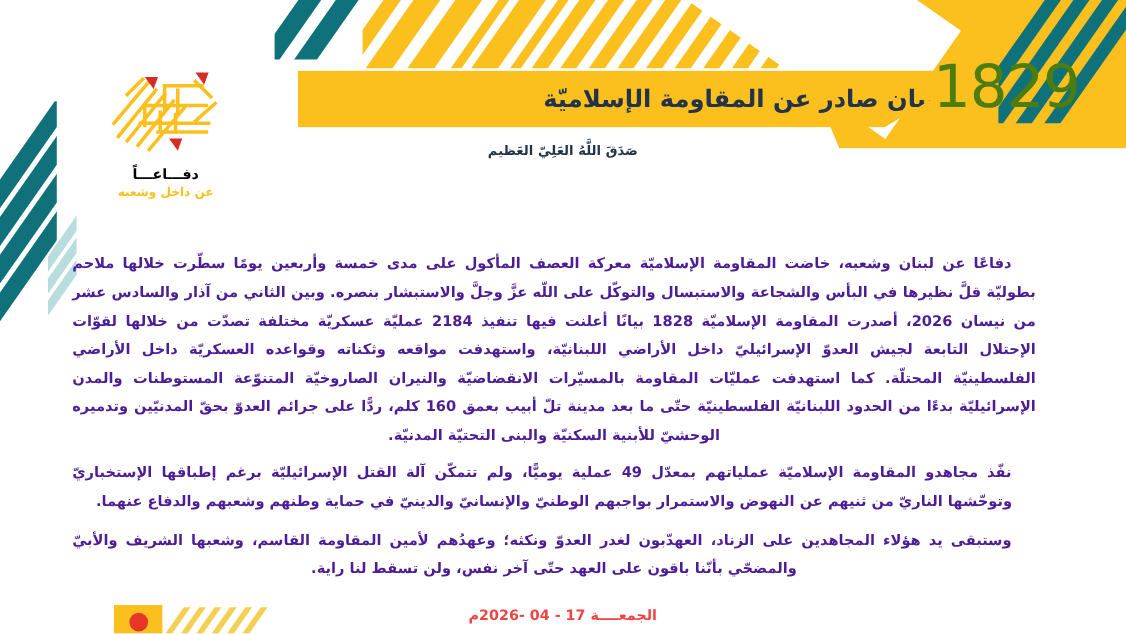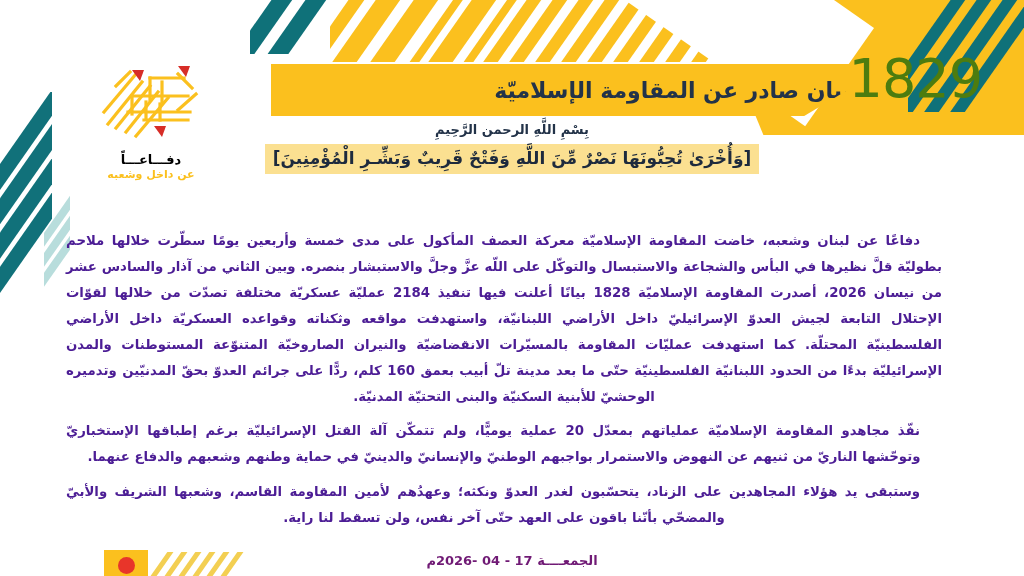--- a/index.html
+++ b/index.html
@@ -209,21 +209,21 @@
     margin: 0 0 9px 0;
     text-indent: 22px;
   }
   #body-text p:last-child { margin-bottom: 0; }
 
   
   #date-line {
     position: absolute;
     bottom: 8px; left: 0; right: 0;
     text-align: center;
-    color: #701a75;
+    color: #ef4444;
     font-size: 13px;
     font-weight: bold;
   }
 
   
   #bottom-logo {
     position: absolute;
     bottom: -4px; left: 104px;
     width: 44px; height: 30px;
     background: #fbc01e;
@@ -332,28 +332,27 @@
     <div class="logo-caption-main">دفـــاعـــاً</div>
     <div class="logo-caption-sub">عن داخل وشعبه</div>
   </div>
 
   <div id="header-banner">
     <div id="header-title">بيان صادر عن المقاومة الإسلاميّة</div>
   </div>
   <div id="statement-number">1829</div>
 
   <div id="scripture">
-    <div id="basmala">بِسْمِ اللَّهِ الرحمن الرَّحِيمِ</div>
-    <div><span id="verse">[وَأُخْرَىٰ تُحِبُّونَهَا نَصْرٌ مِّنَ اللَّهِ وَفَتْحٌ قَرِيبٌ وَبَشِّـرِ الْمُؤْمِنِينَ]</span></div>
+    <div id="verse-attribution">صَدَقَ اللَّهُ العَلِيّ العَظيم</div>
   </div>
 
   <div id="body-text">
     <p>دفاعًا عن لبنان وشعبه، خاضت المقاومة الإسلاميّة معركة العصف المأكول على مدى خمسة وأربعين يومًا سطّرت خلالها ملاحم بطوليّة قلَّ نظيرها في البأس والشجاعة والاستبسال والتوكّل على اللّه عزَّ وجلَّ والاستبشار بنصره. وبين الثاني من آذار والسادس عشر من نيسان 2026، أصدرت المقاومة الإسلاميّة 1828 بيانًا أعلنت فيها تنفيذ 2184 عمليّة عسكريّة مختلفة تصدّت من خلالها لقوّات الإحتلال التابعة لجيش العدوّ الإسرائيليّ داخل الأراضي اللبنانيّة، واستهدفت مواقعه وثكناته وقواعده العسكريّة داخل الأراضي الفلسطينيّة المحتلّة. كما استهدفت عمليّات المقاومة بالمسيّرات الانقضاضيّة والنيران الصاروخيّة المتنوّعة المستوطنات والمدن الإسرائيليّة بدءًا من الحدود اللبنانيّة الفلسطينيّة حتّى ما بعد مدينة تلّ أبيب بعمق 160 كلم، ردًّا على جرائم العدوّ بحقّ المدنيّين وتدميره الوحشيّ للأبنية السكنيّة والبنى التحتيّة المدنيّة.</p>
-    <p>نفّذ مجاهدو المقاومة الإسلاميّة عملياتهم بمعدّل 20 عملية يوميًّا، ولم تتمكّن آلة القتل الإسرائيليّة برغم إطباقها الإستخباريّ وتوحّشها الناريّ من ثنيهم عن النهوض والاستمرار بواجبهم الوطنيّ والإنسانيّ والدينيّ في حماية وطنهم وشعبهم والدفاع عنهما.</p>
-    <p>وستبقى يد هؤلاء المجاهدين على الزناد، يتحسّبون لغدر العدوّ ونكثه؛ وعهدُهم لأمين المقاومة القاسم، وشعبها الشريف والأبيّ والمضحّي بأنّنا باقون على العهد حتّى آخر نفس، ولن تسقط لنا راية.</p>
+    <p>نفّذ مجاهدو المقاومة الإسلاميّة عملياتهم بمعدّل 49 عملية يوميًّا، ولم تتمكّن آلة القتل الإسرائيليّة برغم إطباقها الإستخباريّ وتوحّشها الناريّ من ثنيهم عن النهوض والاستمرار بواجبهم الوطنيّ والإنسانيّ والدينيّ في حماية وطنهم وشعبهم والدفاع عنهما.</p>
+    <p>وستبقى يد هؤلاء المجاهدين على الزناد، العهدّبون لغدر العدوّ ونكثه؛ وعهدُهم لأمين المقاومة القاسم، وشعبها الشريف والأبيّ والمضحّي بأنّنا باقون على العهد حتّى آخر نفس، ولن تسقط لنا راية.</p>
   </div>
 
   <div id="date-line">الجمعــــة 17 - 04 -2026م</div>
 
   <div id="bottom-logo">
     <div id="bottom-logo-dot"></div>
   </div>
 
 </div>
 

